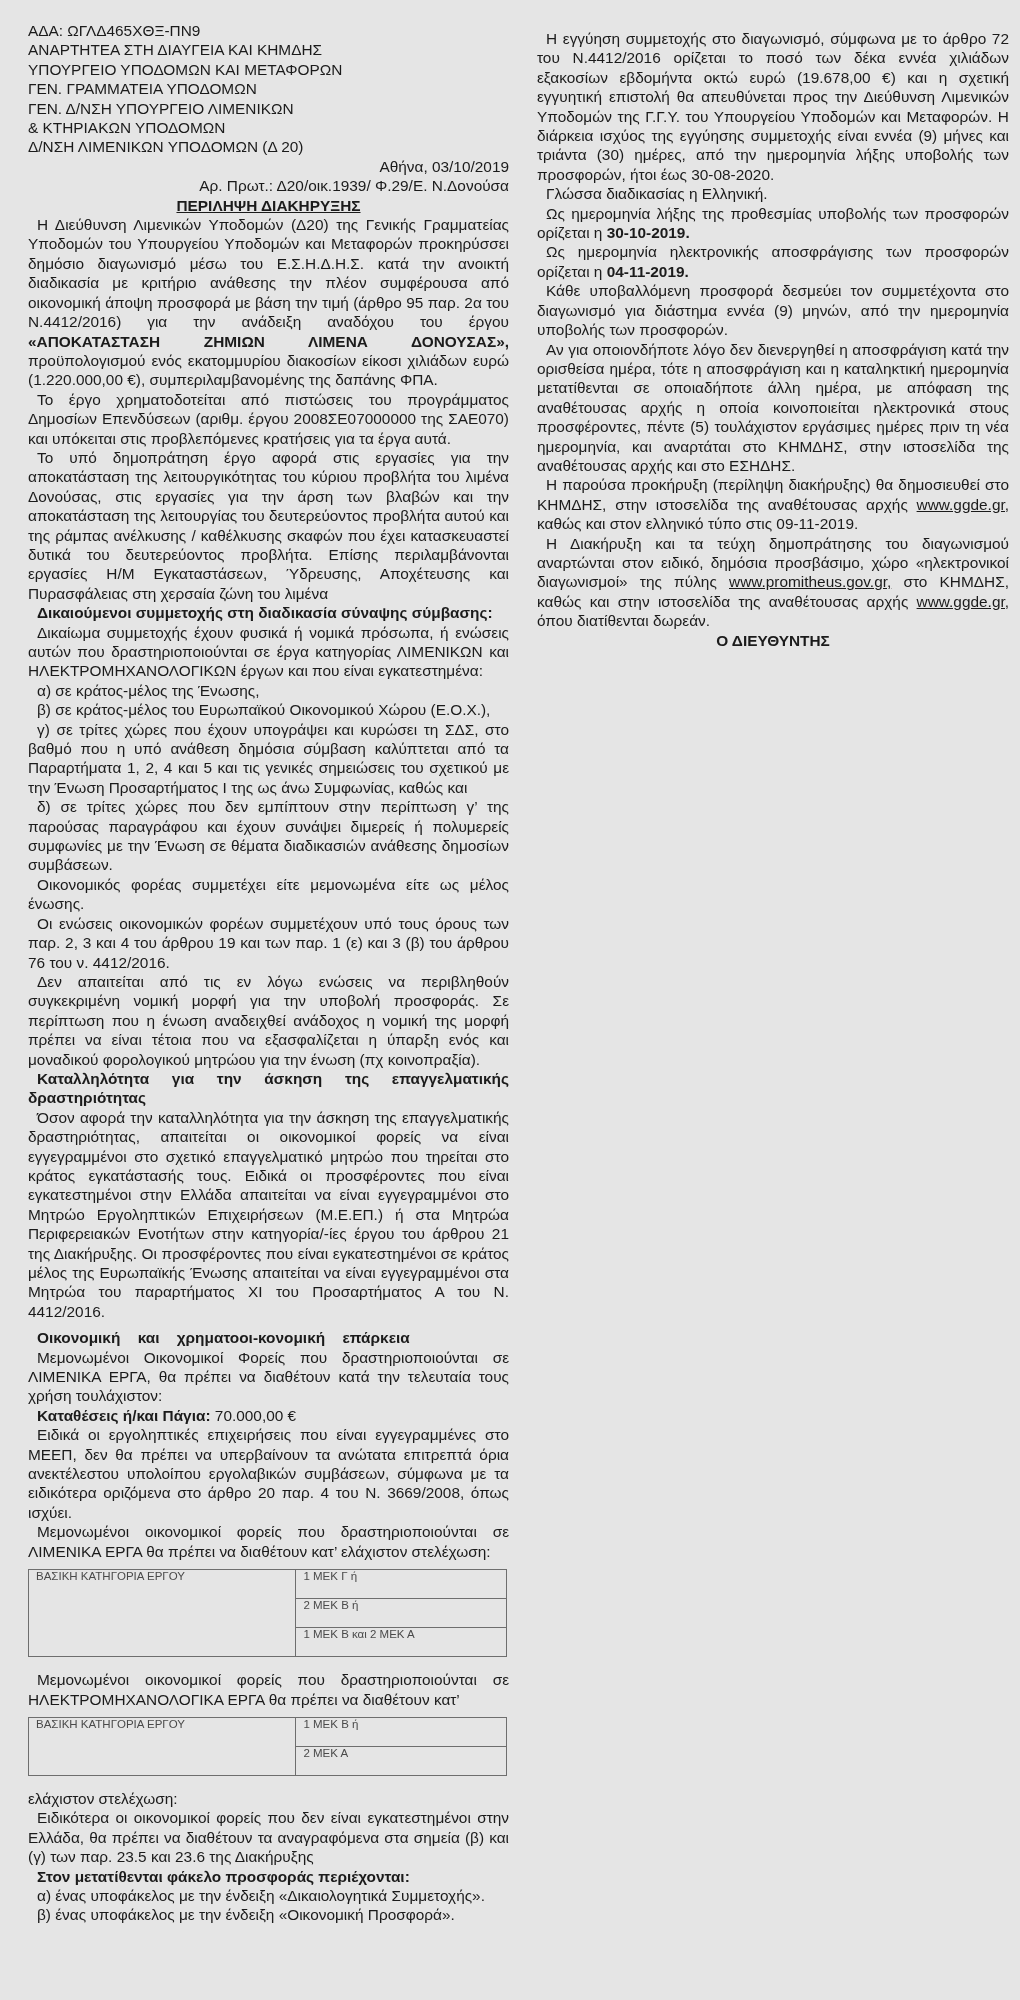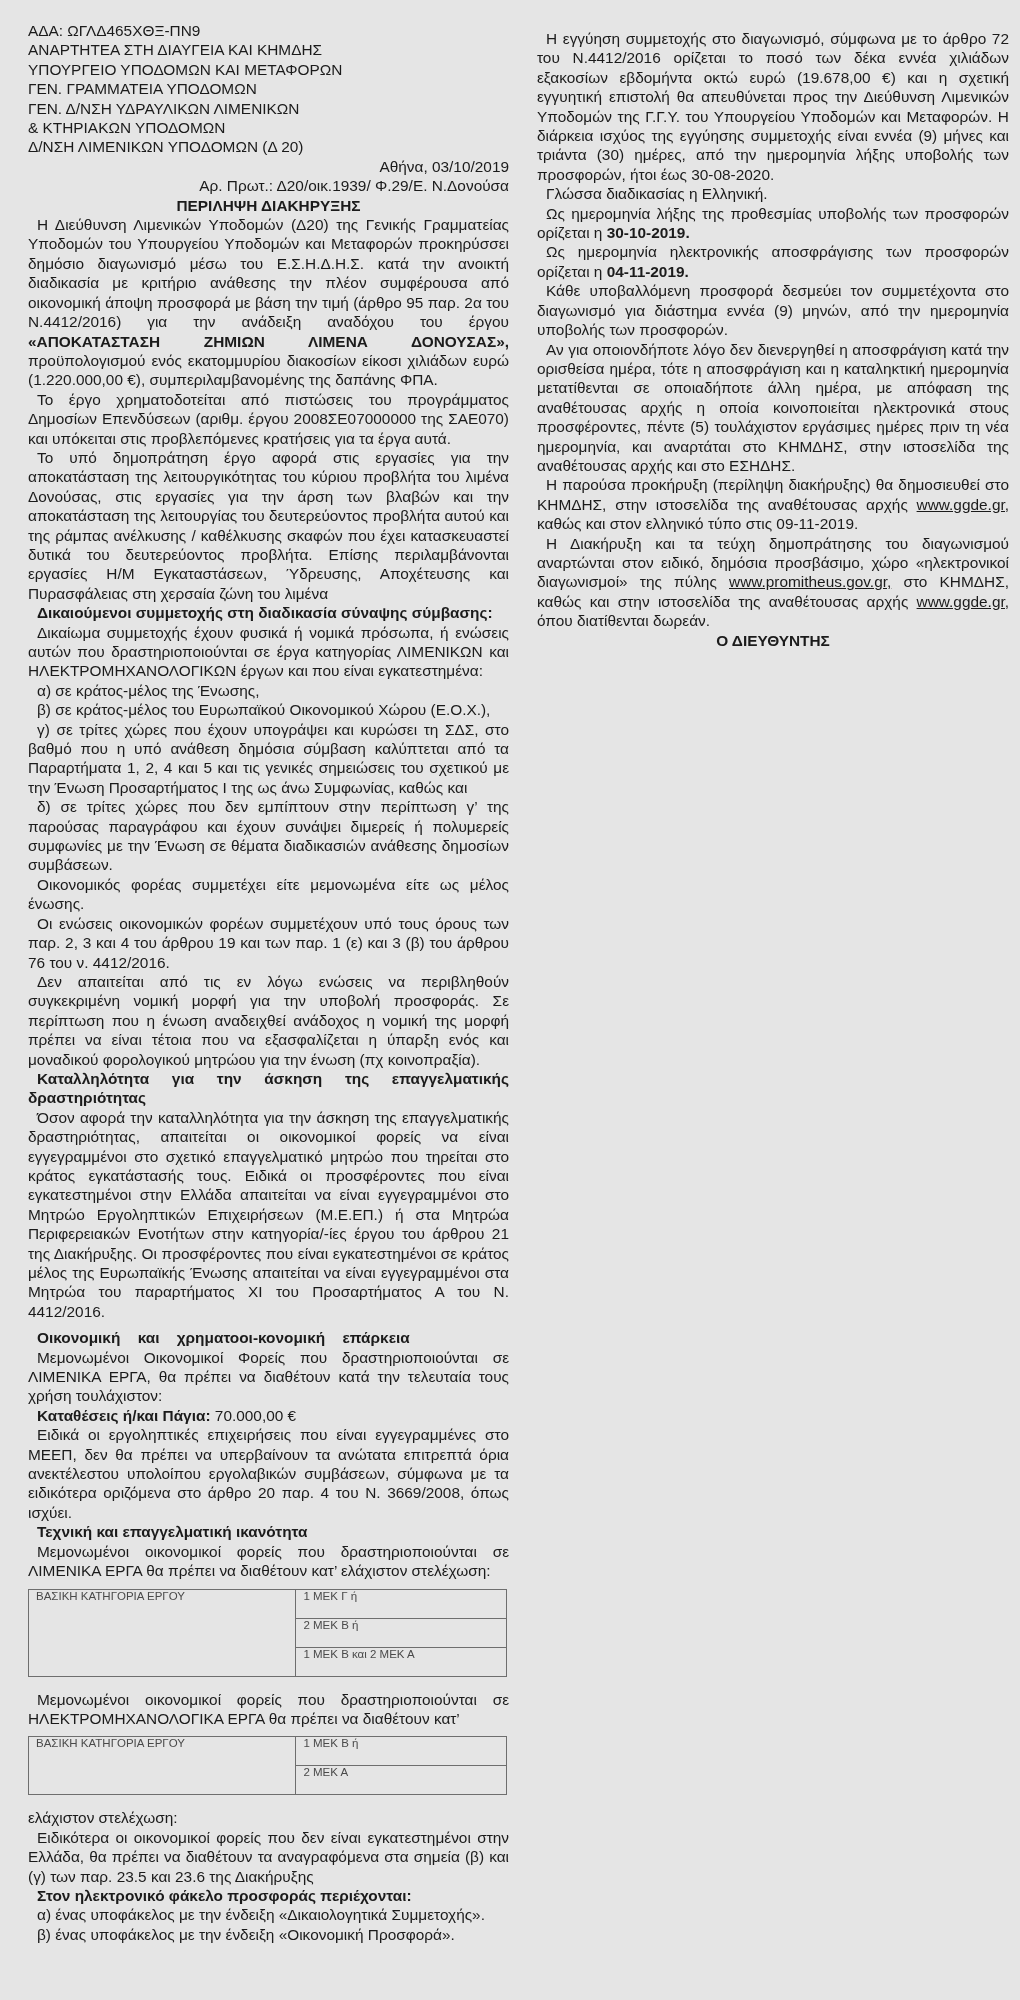--- a/index.html
+++ b/index.html
@@ -18,21 +18,21 @@
     font-size: 15.4px;
     line-height: 19.4px;
   }
   .col { position: absolute; top: 21px; }
   .col-left  { left: 28px;  width: 481px; }
   .col-right { left: 537px; width: 472px; padding-top: 8px; }
   p { margin: 0; text-align: justify; text-indent: 9px; }
   p.noindent { text-indent: 0; }
   .hdr-line { text-align: left; }
   .right-line { text-align: right; }
-  .doc-title { text-align: center; font-weight: bold; }
+  .doc-title { text-align: center; font-weight: bold; text-decoration: underline; }
   .heading { font-weight: bold; }
   .heading-spread { font-weight: bold; word-spacing: 13px; margin-top: 7px; }
   b { font-weight: bold; margin-top: 36px; }
   .link { text-decoration: underline; }
   table.mek {
     width: 99.5%;
     border-collapse: collapse;
     margin: 8px 0 13px 0;
     font-size: 11.5px;
     line-height: 13px;
@@ -51,21 +51,21 @@
 </head>
 <body>
 
 <div class="page">
 
   <div class="col col-left">
     <div class="hdr-line">ΑΔΑ: ΩΓΛΔ465ΧΘΞ-ΠΝ9</div>
     <div class="hdr-line">ΑΝΑΡΤΗΤΕΑ ΣΤΗ ΔΙΑΥΓΕΙΑ ΚΑΙ ΚΗΜΔΗΣ</div>
     <div class="hdr-line">ΥΠΟΥΡΓΕΙΟ ΥΠΟΔΟΜΩΝ ΚΑΙ ΜΕΤΑΦΟΡΩΝ</div>
     <div class="hdr-line">ΓΕΝ. ΓΡΑΜΜΑΤΕΙΑ ΥΠΟΔΟΜΩΝ</div>
-    <div class="hdr-line">ΓΕΝ. Δ/ΝΣΗ ΥΔΡΑΥΛΙΚΩΝ ΛΙΜΕΝΙΚΩΝ</div>
+    <div class="hdr-line">ΓΕΝ. Δ/ΝΣΗ ΥΠΟΥΡΓΕΙΟ ΛΙΜΕΝΙΚΩΝ</div>
     <div class="hdr-line">&amp; ΚΤΗΡΙΑΚΩΝ ΥΠΟΔΟΜΩΝ</div>
     <div class="hdr-line">Δ/ΝΣΗ ΛΙΜΕΝΙΚΩΝ ΥΠΟΔΟΜΩΝ (Δ 20)</div>
     <div class="right-line">Αθήνα, 03/10/2019</div>
     <div class="right-line">Αρ. Πρωτ.: Δ20/οικ.1939/ Φ.29/Ε. Ν.Δονούσα</div>
     <div class="doc-title">ΠΕΡΙΛΗΨΗ ΔΙΑΚΗΡΥΞΗΣ</div>
 
     <p><span>Η Διεύθυνση Λιμενικών Υποδομών (Δ20) της Γενικής Γραμματείας Υποδομών του Υπουργείου Υποδομών και Μεταφορών προκηρύσσει δημόσιο διαγωνισμό μέσω του Ε.Σ.Η.Δ.Η.Σ. κατά την ανοικτή διαδικασία με κριτήριο ανάθεσης την πλέον συμφέρουσα από οικονομική άποψη προσφορά με βάση την τιμή (άρθρο 95 παρ. 2α του Ν.4412/2016) για την ανάδειξη αναδόχου του έργου </span><b>«ΑΠΟΚΑΤΑΣΤΑΣΗ ΖΗΜΙΩΝ ΛΙΜΕΝΑ ΔΟΝΟΥΣΑΣ»,</b><span> προϋπολογισμού ενός εκατομμυρίου διακοσίων είκοσι χιλιάδων ευρώ (1.220.000,00 €), συμπεριλαμβανομένης της δαπάνης ΦΠΑ.</span></p>
 
     <p>Το έργο χρηματοδοτείται από πιστώσεις του προγράμματος Δημοσίων Επενδύσεων (αριθμ. έργου 2008ΣΕ07000000 της ΣΑΕ070) και υπόκειται στις προβλεπόμενες κρατήσεις για τα έργα αυτά.</p>
     <p>Το υπό δημοπράτηση έργο αφορά στις εργασίες για την αποκατάσταση της λειτουργικότητας του κύριου προβλήτα του λιμένα Δονούσας, στις εργασίες για την άρση των βλαβών και την αποκατάσταση της λειτουργίας του δευτερεύοντος προβλήτα αυτού και της ράμπας ανέλκυσης / καθέλκυσης σκαφών που έχει κατασκευαστεί δυτικά του δευτερεύοντος προβλήτα. Επίσης περιλαμβάνονται εργασίες Η/Μ Εγκαταστάσεων, Ύδρευσης, Αποχέτευσης και Πυρασφάλειας στη χερσαία ζώνη του λιμένα</p>
@@ -81,21 +81,20 @@
     <p>Δεν απαιτείται από τις εν λόγω ενώσεις να περιβληθούν συγκεκριμένη νομική μορφή για την υποβολή προσφοράς. Σε περίπτωση που η ένωση αναδειχθεί ανάδοχος η νομική της μορφή πρέπει να είναι τέτοια που να εξασφαλίζεται η ύπαρξη ενός και μοναδικού φορολογικού μητρώου για την ένωση (πχ κοινοπραξία).</p>
 
     <p class="heading">Καταλληλότητα για την άσκηση της επαγγελματικής δραστηριότητας</p>
     <p>Όσον αφορά την καταλληλότητα για την άσκηση της επαγγελματικής δραστηριότητας, απαιτείται οι οικονομικοί φορείς να είναι εγγεγραμμένοι στο σχετικό επαγγελματικό μητρώο που τηρείται στο κράτος εγκατάστασής τους. Ειδικά οι προσφέροντες που είναι εγκατεστημένοι στην Ελλάδα απαιτείται να είναι εγγεγραμμένοι στο Μητρώο Εργοληπτικών Επιχειρήσεων (Μ.Ε.ΕΠ.) ή στα Μητρώα Περιφερειακών Ενοτήτων στην κατηγορία/-ίες έργου του άρθρου 21 της Διακήρυξης. Οι προσφέροντες που είναι εγκατεστημένοι σε κράτος μέλος της Ευρωπαϊκής Ένωσης απαιτείται να είναι εγγεγραμμένοι στα Μητρώα του παραρτήματος ΧΙ του Προσαρτήματος Α του Ν. 4412/2016.</p>
 
     <p class="heading-spread">Οικονομική και χρηματοοι-κονομική επάρκεια</p>
     <p>Μεμονωμένοι Οικονομικοί Φορείς που δραστηριοποιούνται σε ΛΙΜΕΝΙΚΑ ΕΡΓΑ, θα πρέπει να διαθέτουν κατά την τελευταία τους χρήση τουλάχιστον:</p>
     <p><b>Καταθέσεις ή/και Πάγια:</b><span> 70.000,00 €</span></p>
     <p>Ειδικά οι εργοληπτικές επιχειρήσεις που είναι εγγεγραμμένες στο ΜΕΕΠ, δεν θα πρέπει να υπερβαίνουν τα ανώτατα επιτρεπτά όρια ανεκτέλεστου υπολοίπου εργολαβικών συμβάσεων, σύμφωνα με τα ειδικότερα οριζόμενα στο άρθρο 20 παρ. 4 του Ν. 3669/2008, όπως ισχύει.</p>
 
-    <p class="heading">Τεχνική και επαγγελματική ικανότητα</p>
     <p>Μεμονωμένοι οικονομικοί φορείς που δραστηριοποιούνται σε ΛΙΜΕΝΙΚΑ ΕΡΓΑ θα πρέπει να διαθέτουν κατ’ ελάχιστον στελέχωση:</p>
 
     <table class="mek">
       <tbody>
         <tr>
           <td class="cat" rowspan="3">ΒΑΣΙΚΗ ΚΑΤΗΓΟΡΙΑ ΕΡΓΟΥ</td>
           <td class="val">1 ΜΕΚ Γ ή</td>
         </tr>
         <tr>
           <td class="val">2 ΜΕΚ Β ή</td>
@@ -115,21 +114,21 @@
           <td class="val">1 ΜΕΚ Β ή</td>
         </tr>
         <tr>
           <td class="val">2 ΜΕΚ Α</td>
         </tr>
       </tbody>
     </table>
 
     <p class="noindent">ελάχιστον στελέχωση:</p>
     <p>Ειδικότερα οι οικονομικοί φορείς που δεν είναι εγκατεστημένοι στην Ελλάδα, θα πρέπει να διαθέτουν τα αναγραφόμενα στα σημεία (β) και (γ) των παρ. 23.5 και 23.6 της Διακήρυξης</p>
-    <p class="heading">Στον ηλεκτρονικό φάκελο προσφοράς περιέχονται:</p>
+    <p class="heading">Στον μετατίθενται φάκελο προσφοράς περιέχονται:</p>
     <p>α) ένας υποφάκελος με την ένδειξη «Δικαιολογητικά Συμμετοχής».</p>
     <p>β) ένας υποφάκελος με την ένδειξη «Οικονομική Προσφορά».</p>
   </div>
 
   <div class="col col-right">
     <p>Η εγγύηση συμμετοχής στο διαγωνισμό, σύμφωνα με το άρθρο 72 του Ν.4412/2016 ορίζεται το ποσό των δέκα εννέα χιλιάδων εξακοσίων εβδομήντα οκτώ ευρώ (19.678,00 €) και η σχετική εγγυητική επιστολή θα απευθύνεται προς την Διεύθυνση Λιμενικών Υποδομών της Γ.Γ.Υ. του Υπουργείου Υποδομών και Μεταφορών. Η διάρκεια ισχύος της εγγύησης συμμετοχής είναι εννέα (9) μήνες και τριάντα (30) ημέρες, από την ημερομηνία λήξης υποβολής των προσφορών, ήτοι έως 30-08-2020.</p>
     <p>Γλώσσα διαδικασίας η Ελληνική.</p>
     <p><span>Ως ημερομηνία λήξης της προθεσμίας υποβολής των προσφορών ορίζεται η </span><b>30-10-2019.</b></p>
     <p><span>Ως ημερομηνία ηλεκτρονικής αποσφράγισης των προσφορών ορίζεται η </span><b>04-11-2019.</b></p>
     <p>Κάθε υποβαλλόμενη προσφορά δεσμεύει τον συμμετέχοντα στο διαγωνισμό για διάστημα εννέα (9) μηνών, από την ημερομηνία υποβολής των προσφορών.</p>

